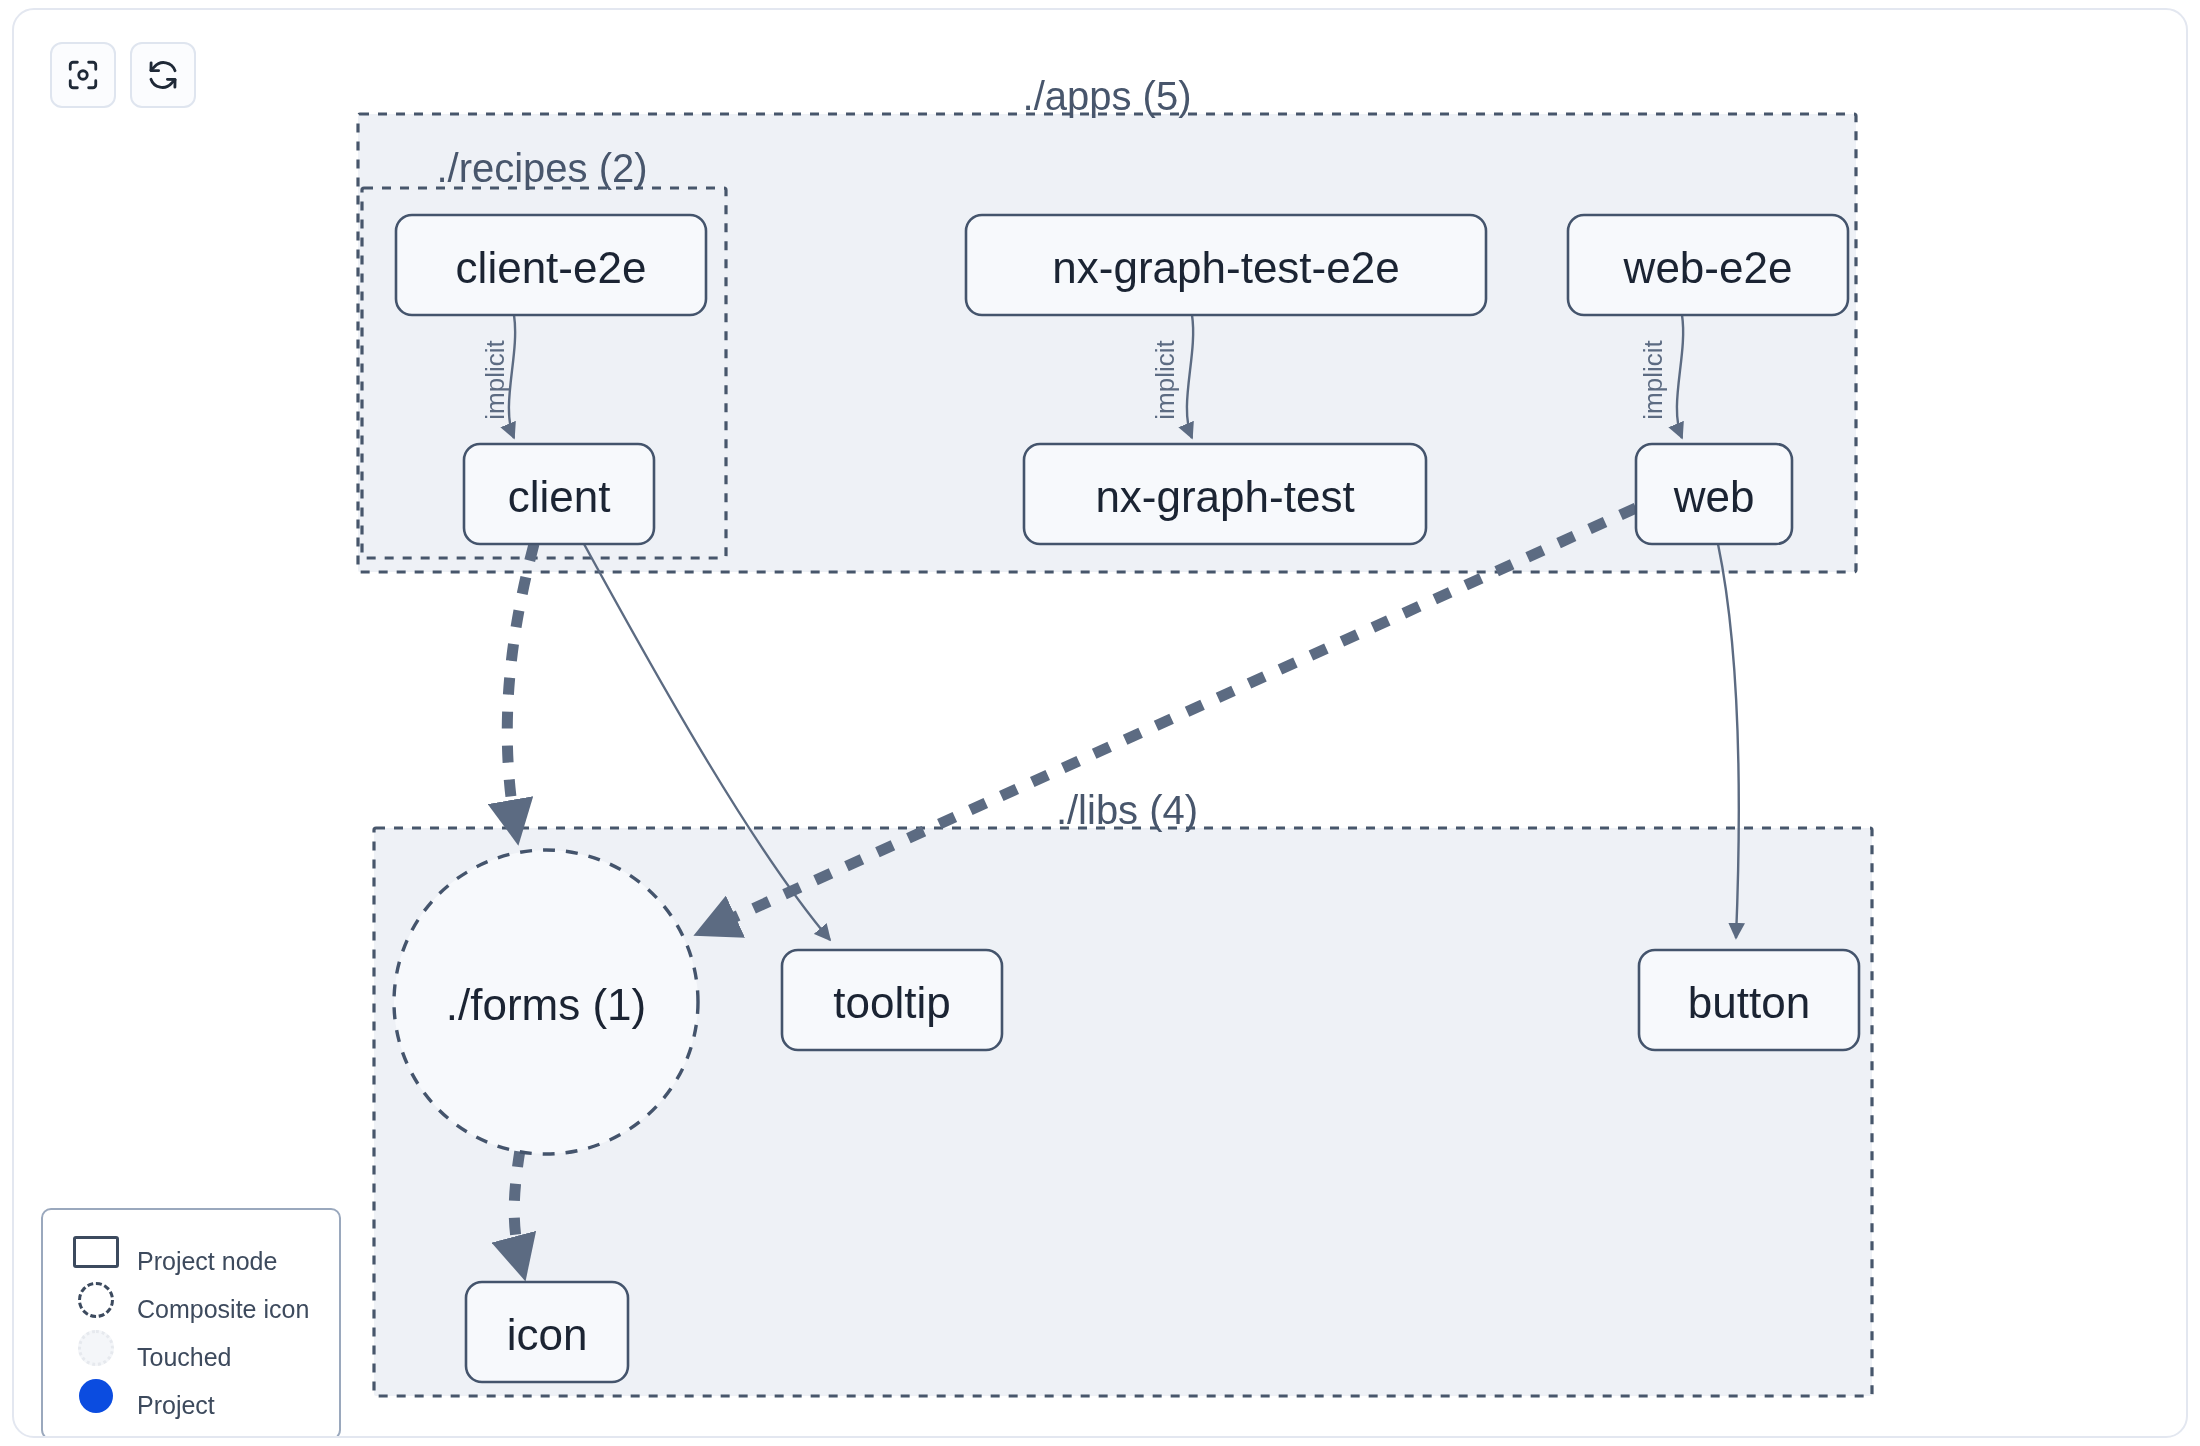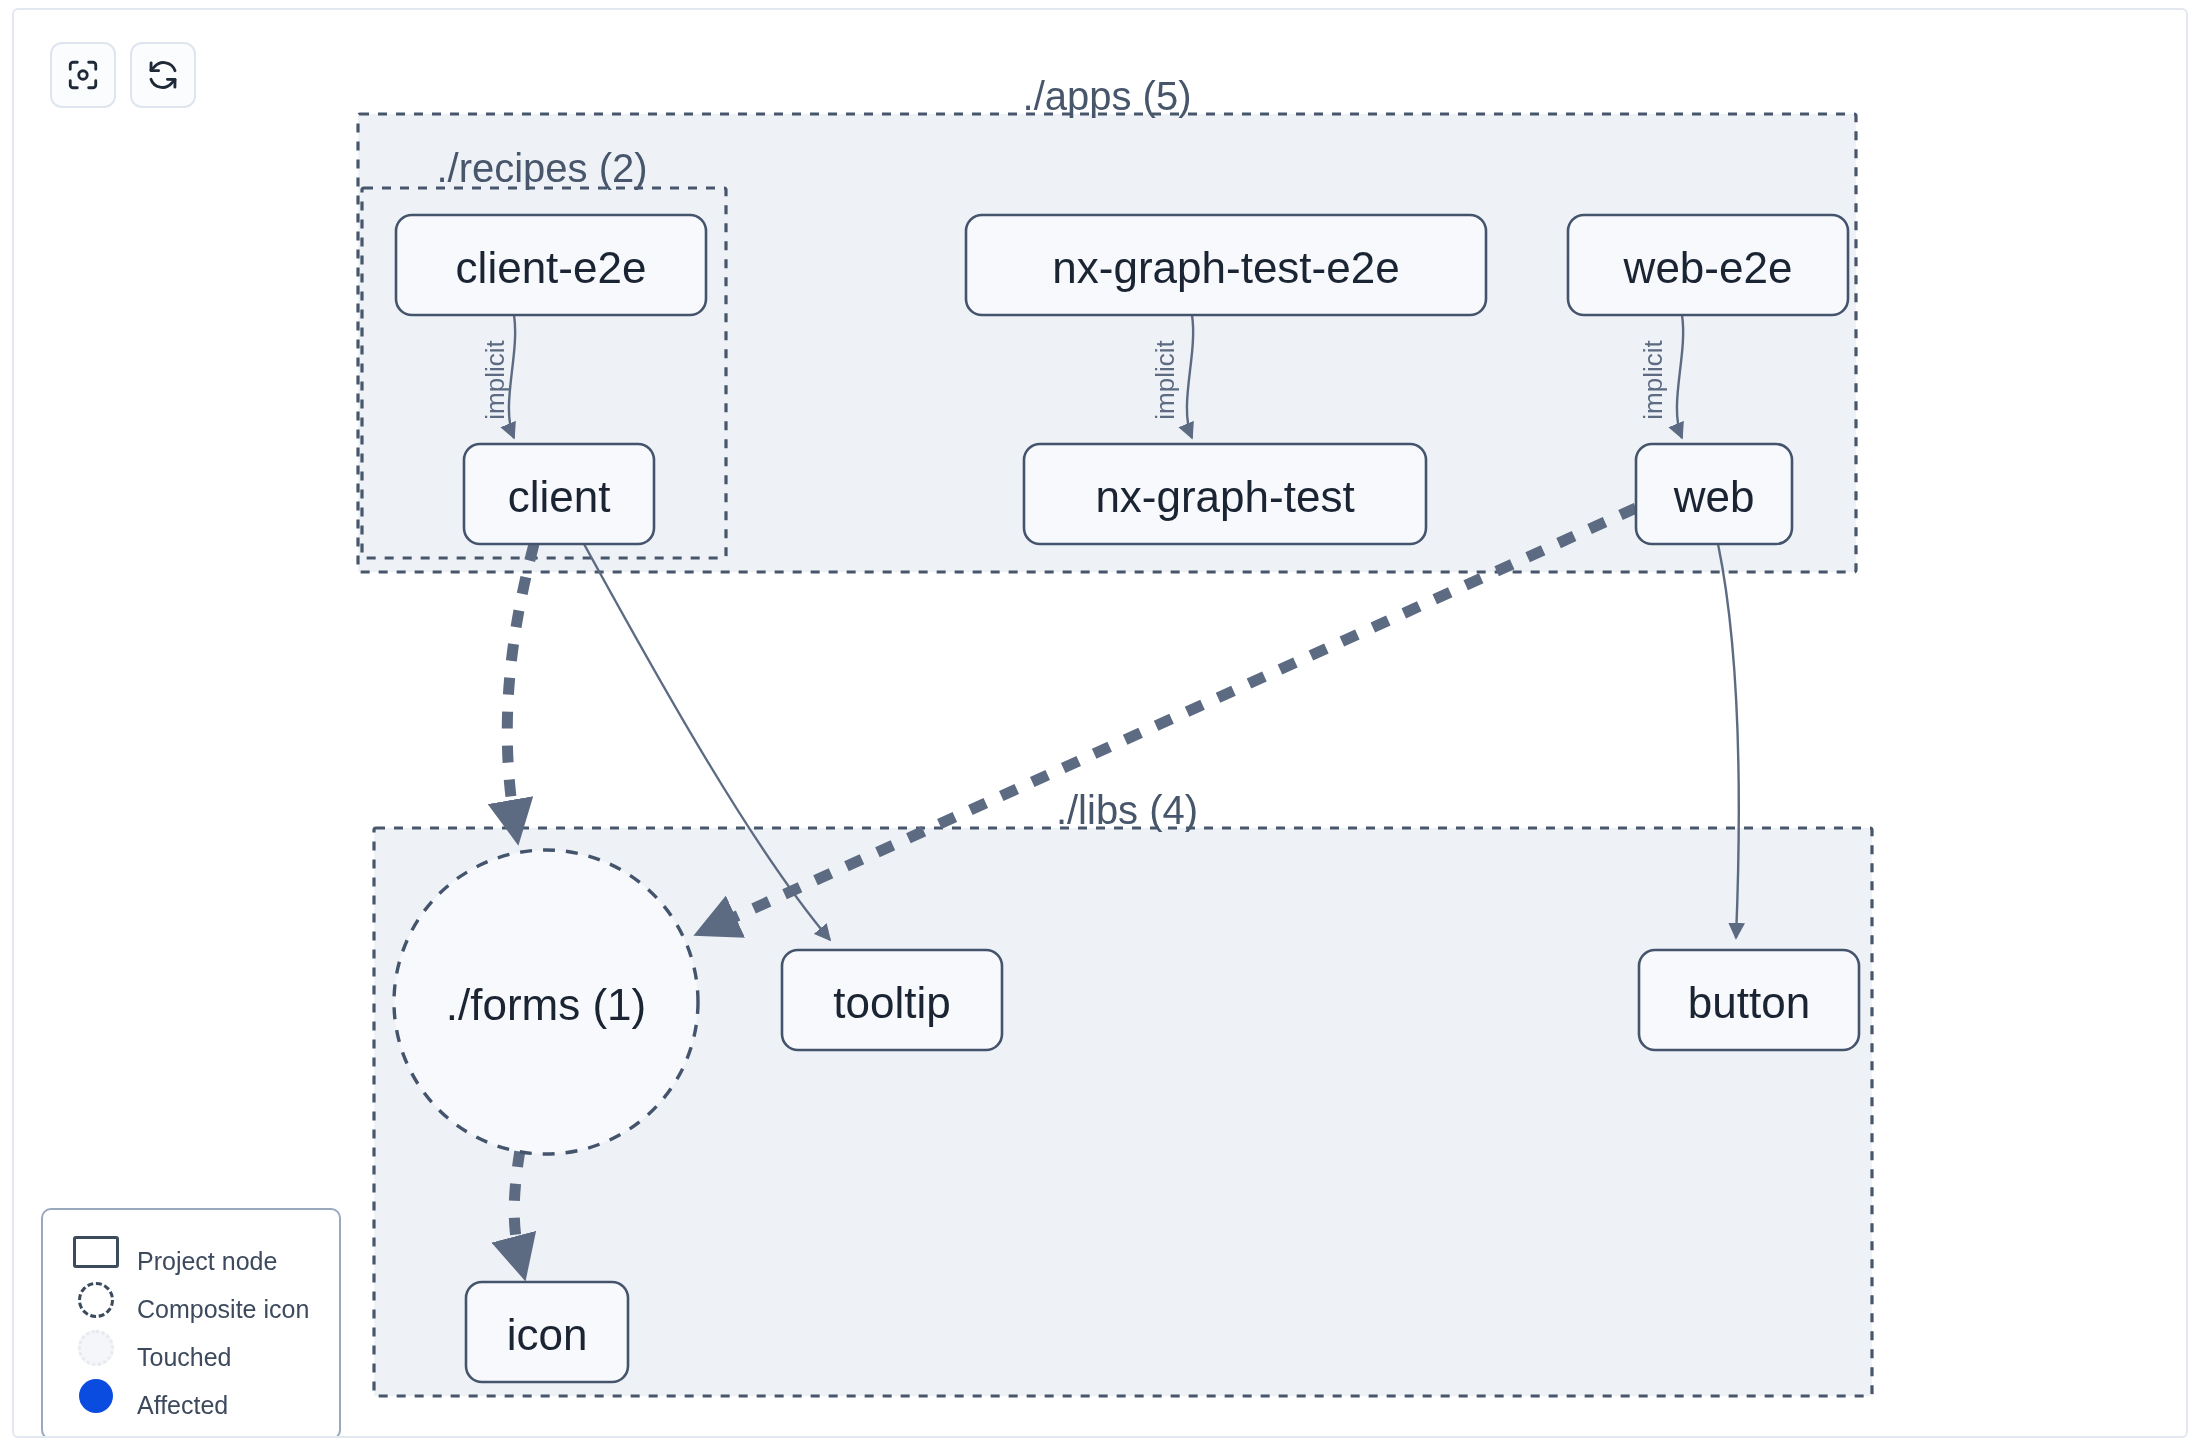--- a/index.html
+++ b/index.html
@@ -17,21 +17,21 @@
   }
   
   #graph-card {
     position: absolute;
     left: 12px;
     top: 8px;
     width: 2176px;
     height: 1430px;
     background: #ffffff;
     border: 2px solid #e3e7f0;
-    border-radius: 6px;
+    border-radius: 22px;
     box-sizing: border-box;
     overflow: hidden;
   }
   
   #toolbar {
     position: absolute;
     left: 36px;
     top: 32px;
     display: flex;
     gap: 14px;
@@ -306,18 +306,18 @@
       <div class="legend-row">
         <span class="legend-swatch">
           <span class="sw-affected"></span>
         </span>
         <span class="legend-text">Touched</span>
       </div>
       <div class="legend-row">
         <span class="legend-swatch">
           <span class="sw-touched"></span>
         </span>
-        <span class="legend-text">Affected</span>
+        <span class="legend-text">Project</span>
       </div>
     </div>
 
   </div>
 </div>
 
 </body></html>

